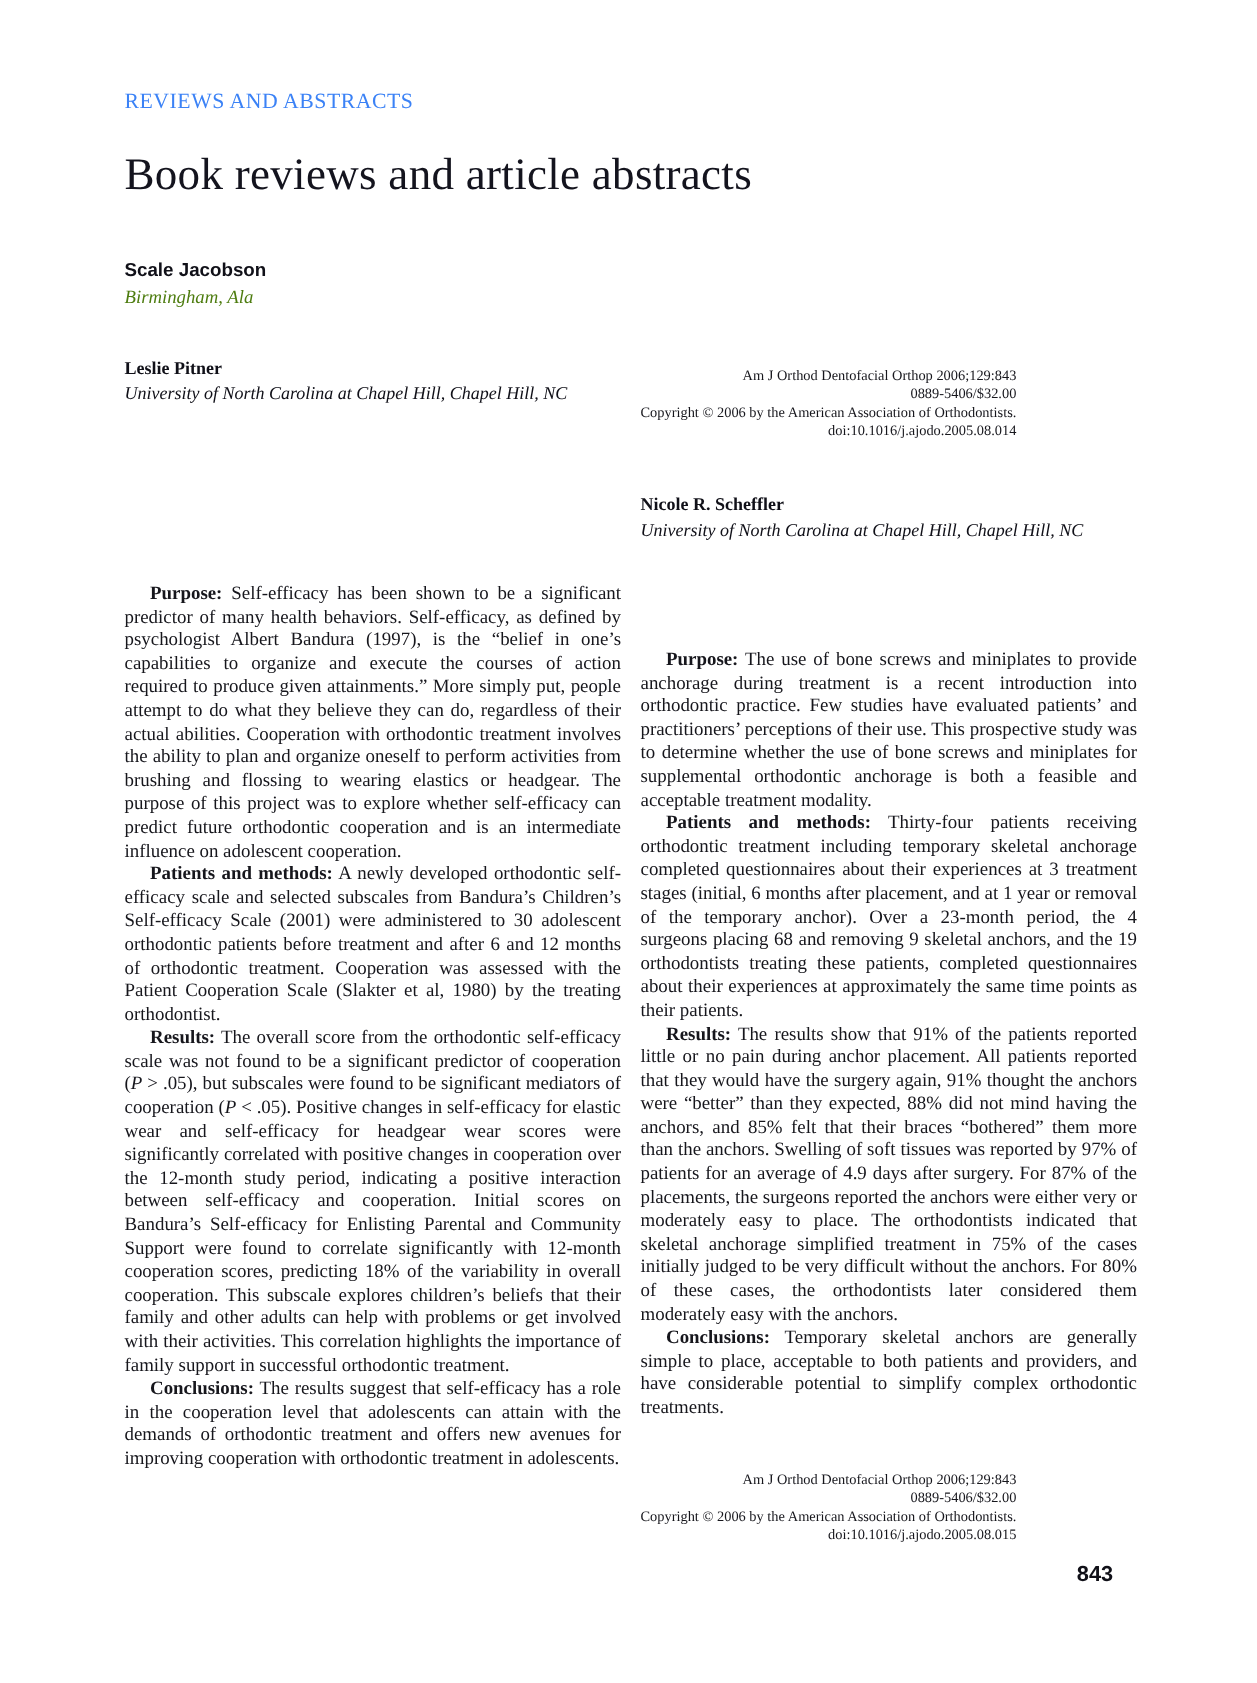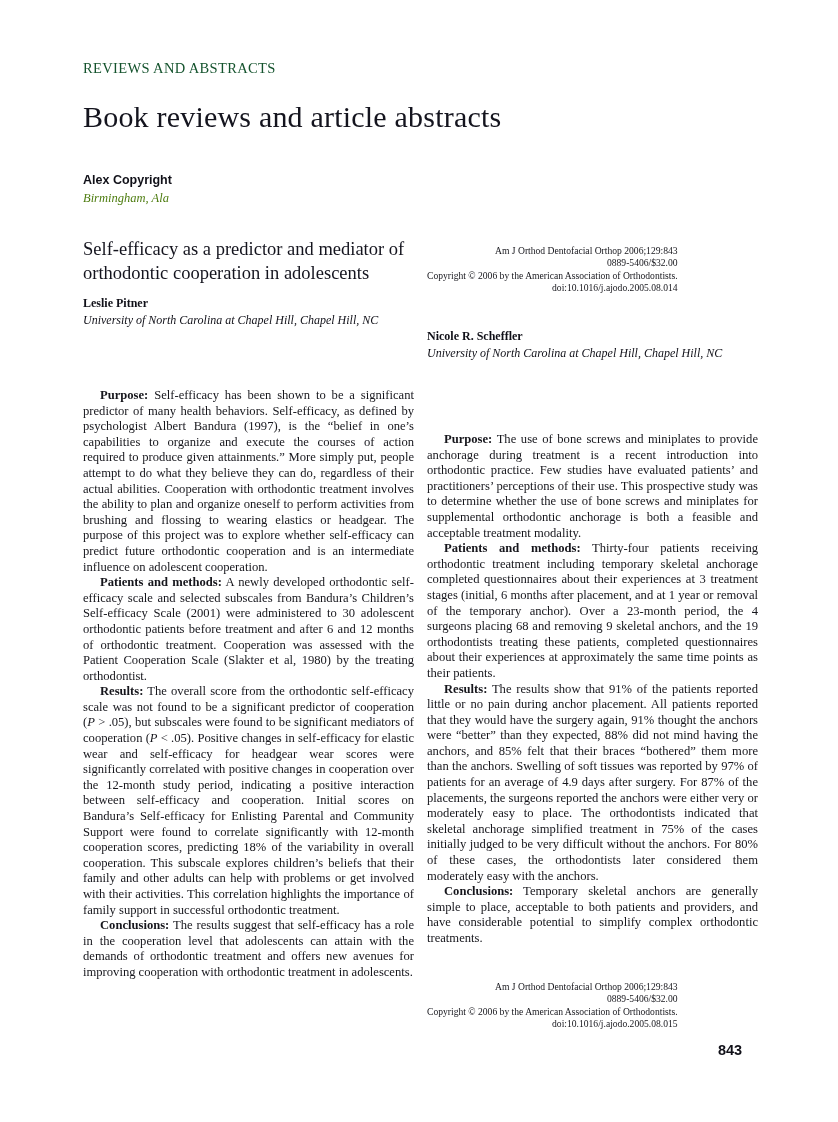--- a/index.html
+++ b/index.html
@@ -25,21 +25,21 @@
   }
 
   
   .running-head {
     position: absolute;
     left: 83px;
     top: 60px;
     font-family: "Liberation Serif", serif;
     font-size: 14.5px;
     letter-spacing: 0.35px;
-    color: #14532d;
+    color: #3b82f6;
   }
 
   .doc-title {
     position: absolute;
     left: 83px;
     top: 100px;
     font-family: "Liberation Serif", serif;
     font-size: 30px;
     font-weight: normal;
     letter-spacing: 0.2px;
@@ -178,25 +178,24 @@
     width: 331px;
   }
 </style>
 </head>
 <body>
 
 <div class="page">
 
   <div class="running-head">REVIEWS AND ABSTRACTS</div>
   <h1 class="doc-title">Book reviews and article abstracts</h1>
-  <div class="editor-name">Alex Copyright</div>
+  <div class="editor-name">Scale Jacobson</div>
   <div class="editor-loc">Birmingham, Ala</div>
 
   <div class="col col-left">
-    <h2 class="art-title">Self-efficacy as a predictor and mediator of orthodontic cooperation in adolescents</h2>
     <div class="author">Leslie Pitner</div>
     <div class="affil">University of North Carolina at Chapel Hill, Chapel Hill, NC</div>
   </div>
 
   <div class="left-body">
     <p class="body">
       <span class="lead">Purpose:</span><span> Self-efficacy has been shown to be a significant predictor of many health behaviors. Self-efficacy, as defined by psychologist Albert Bandura (1997), is the “belief in one’s capabilities to organize and execute the courses of action required to produce given attainments.” More simply put, people attempt to do what they believe they can do, regardless of their actual abilities. Cooperation with orthodontic treatment involves the ability to plan and organize oneself to perform activities from brushing and flossing to wearing elastics or headgear. The purpose of this project was to explore whether self-efficacy can predict future orthodontic cooperation and is an intermediate influence on adolescent cooperation.</span>
     </p>
     <p class="body">
       <span class="lead">Patients and methods:</span><span> A newly developed orthodontic self-efficacy scale and selected subscales from Bandura’s Children’s Self-efficacy Scale (2001) were administered to 30 adolescent orthodontic patients before treatment and after 6 and 12 months of orthodontic treatment. Cooperation was assessed with the Patient Cooperation Scale (Slakter et al, 1980) by the treating orthodontist.</span>

